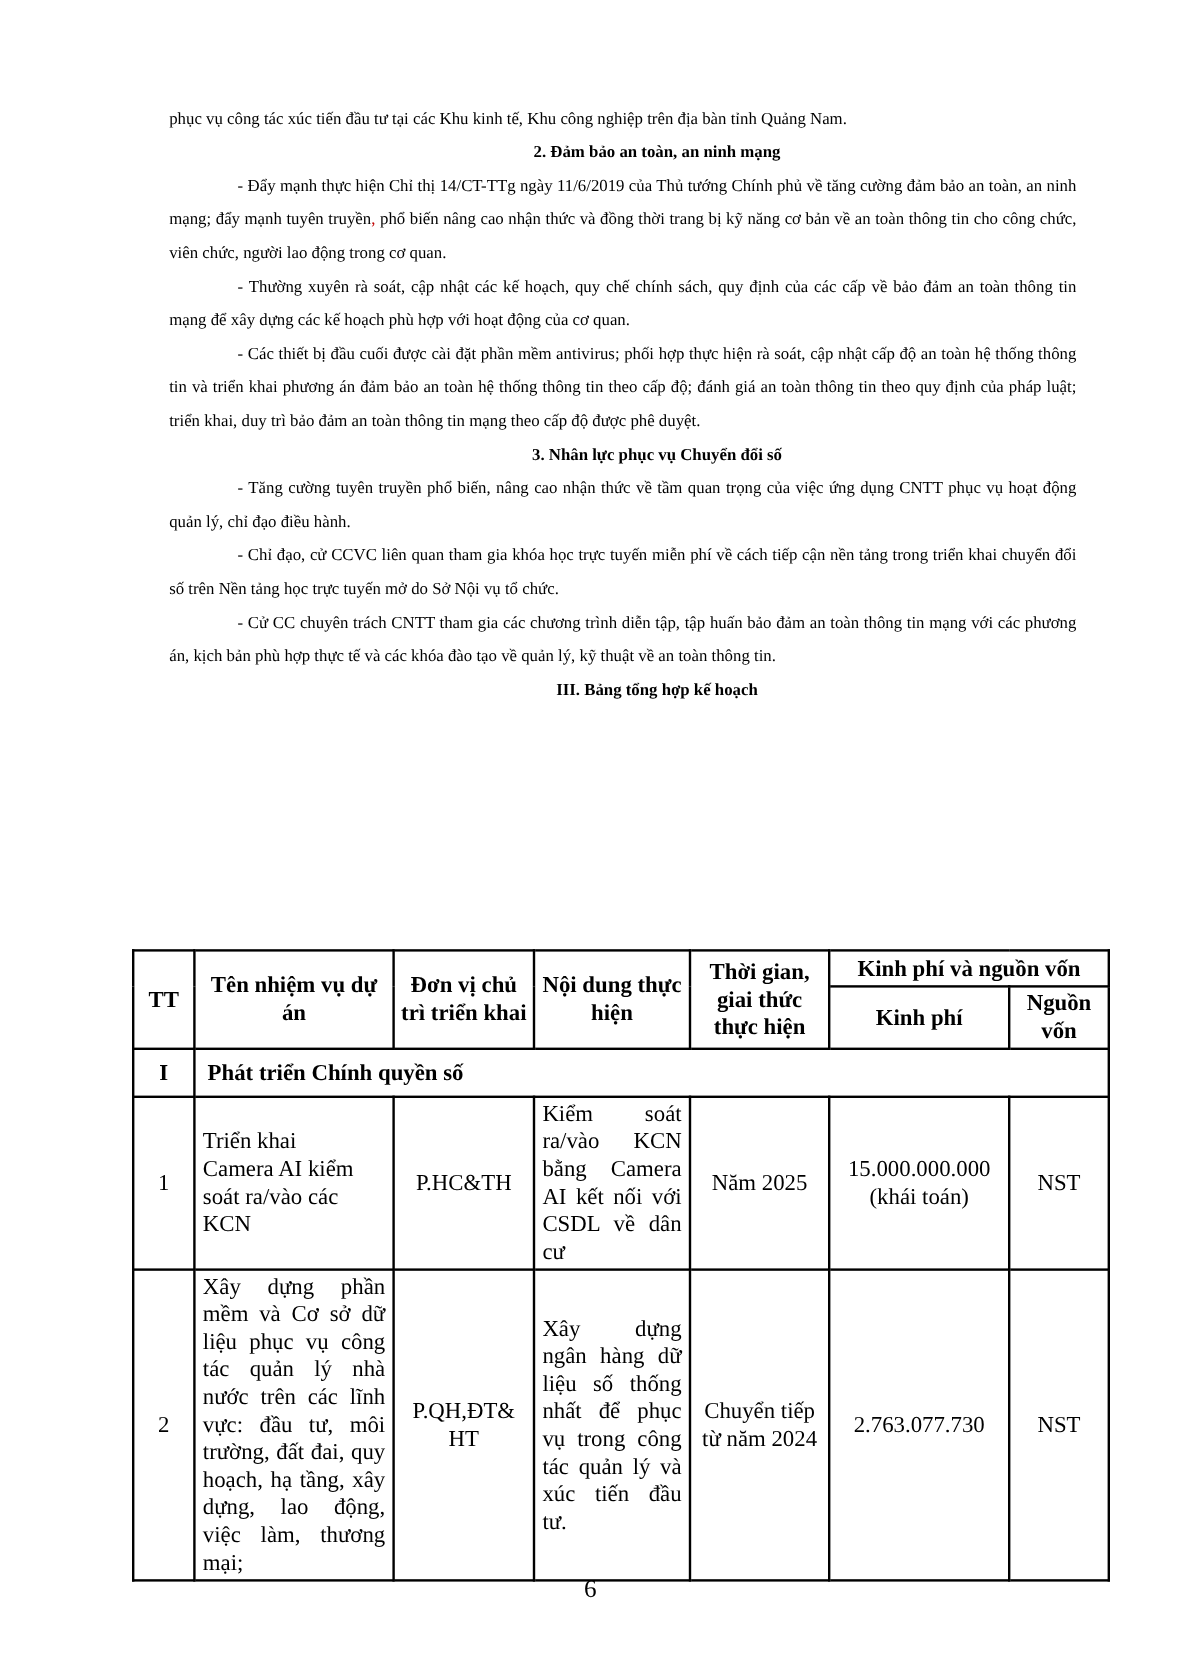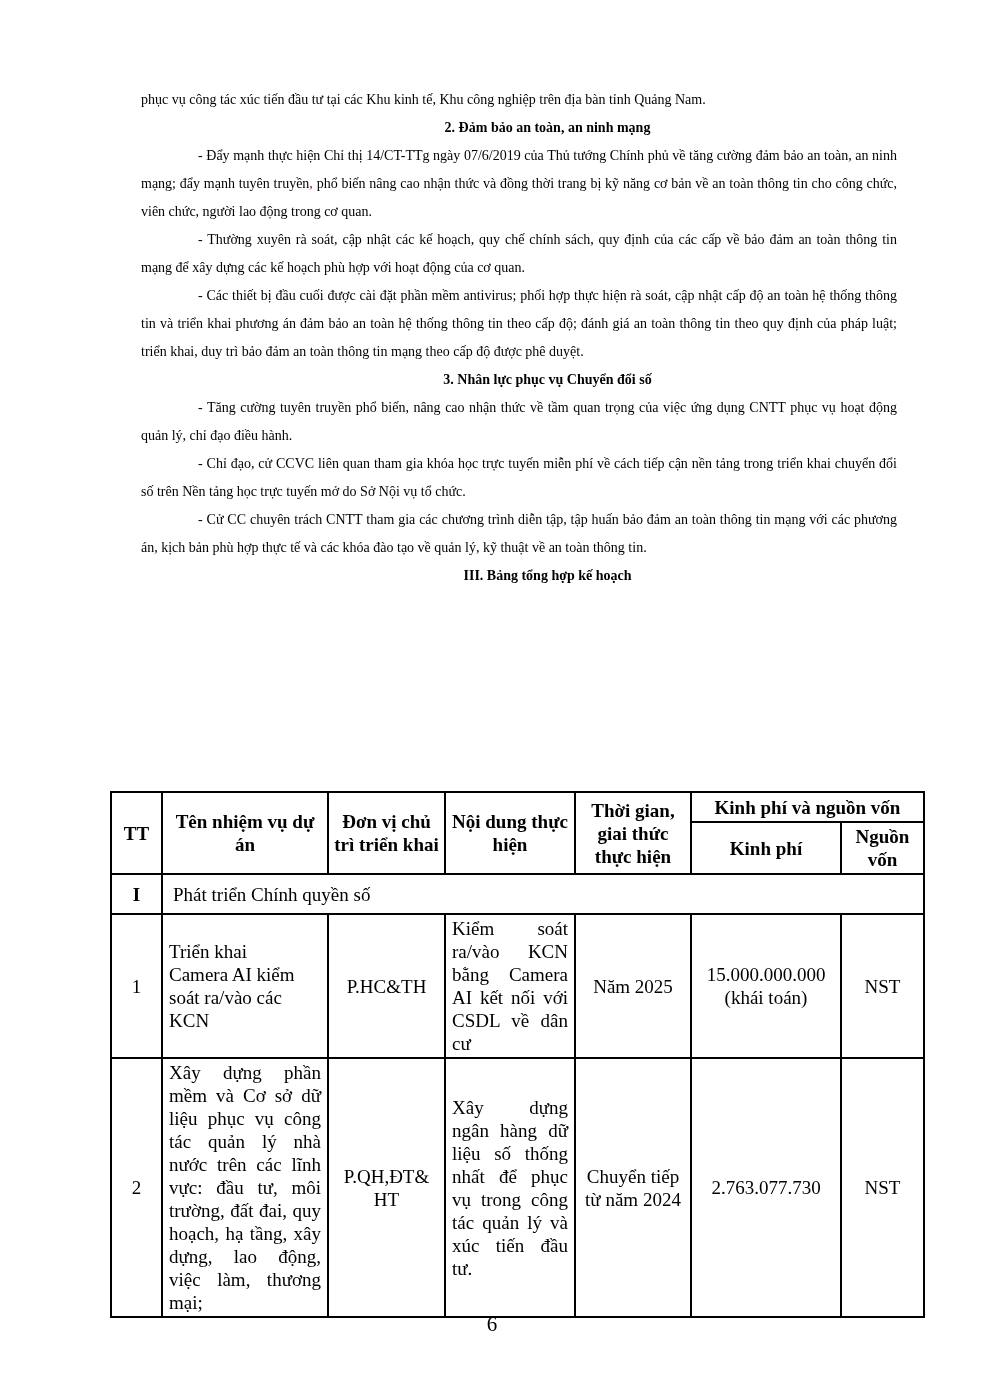--- a/index.html
+++ b/index.html
@@ -57,21 +57,21 @@
   .doc-table th {
     font-weight: bold;
     text-align: center;
     padding: 2px 2px;
   }
   .doc-table tr.hdr-bottom th { border-top-width: 2px; }
   .doc-table td.c { text-align: center; padding: 2px 2px; }
   .doc-table td.j { text-align: justify; }
   .doc-table td.pre { white-space: pre-line; text-align: left; }
   .doc-table td.sec {
-    font-weight: normal;
+    font-weight: bold;
     text-align: left;
     padding-left: 10px;
   }
   tr.trh1 { height: 30px; }
   tr.trh2 { height: 50px; }
   tr.trsec { height: 40px; }
   tr.trr1 { height: 143px; }
   tr.trr2 { height: 253px; }
 
   .pagenum {
@@ -84,21 +84,21 @@
   }
 </style>
 </head>
 <body>
 
 <div class="page">
 
   <div class="content">
     <p class="cont">phục vụ công tác xúc tiến đầu tư tại các Khu kinh tế, Khu công nghiệp trên địa bàn tỉnh Quảng Nam.</p>
     <p class="head">2. Đảm bảo an toàn, an ninh mạng</p>
-    <p><span>- Đẩy mạnh thực hiện Chỉ thị 14/CT-TTg ngày 07/6/2019 của Thủ tướng Chính phủ về tăng cường đảm bảo an toàn, an ninh mạng; đẩy mạnh tuyên truyền</span><span class="red-mark">,</span><span> phổ biến nâng cao nhận thức và đồng thời trang bị kỹ năng cơ bản về an toàn thông tin cho công chức, viên chức, người lao động trong cơ quan.</span></p>
+    <p><span>- Đẩy mạnh thực hiện Chỉ thị 14/CT-TTg ngày 11/6/2019 của Thủ tướng Chính phủ về tăng cường đảm bảo an toàn, an ninh mạng; đẩy mạnh tuyên truyền</span><span class="red-mark">,</span><span> phổ biến nâng cao nhận thức và đồng thời trang bị kỹ năng cơ bản về an toàn thông tin cho công chức, viên chức, người lao động trong cơ quan.</span></p>
     <p>- Thường xuyên rà soát, cập nhật các kế hoạch, quy chế chính sách, quy định của các cấp về bảo đảm an toàn thông tin mạng để xây dựng các kế hoạch phù hợp với hoạt động của cơ quan.</p>
     <p>- Các thiết bị đầu cuối được cài đặt phần mềm antivirus; phối hợp thực hiện rà soát, cập nhật cấp độ an toàn hệ thống thông tin và triển khai phương án đảm bảo an toàn hệ thống thông tin theo cấp độ; đánh giá an toàn thông tin theo quy định của pháp luật; triển khai, duy trì bảo đảm an toàn thông tin mạng theo cấp độ được phê duyệt.</p>
     <p class="head">3. Nhân lực phục vụ Chuyển đổi số</p>
     <p>- Tăng cường tuyên truyền phổ biến, nâng cao nhận thức về tầm quan trọng của việc ứng dụng CNTT phục vụ hoạt động quản lý, chỉ đạo điều hành.</p>
     <p>- Chỉ đạo, cử CCVC liên quan tham gia khóa học trực tuyến miễn phí về cách tiếp cận nền tảng trong triển khai chuyển đổi số trên Nền tảng học trực tuyến mở do Sở Nội vụ tổ chức.</p>
     <p>- Cử CC chuyên trách CNTT tham gia các chương trình diễn tập, tập huấn bảo đảm an toàn thông tin mạng với các phương án, kịch bản phù hợp thực tế và các khóa đào tạo về quản lý, kỹ thuật về an toàn thông tin.</p>
     <p class="head">III. Bảng tổng hợp kế hoạch</p>
   </div>
 
   <table class="doc-table">

